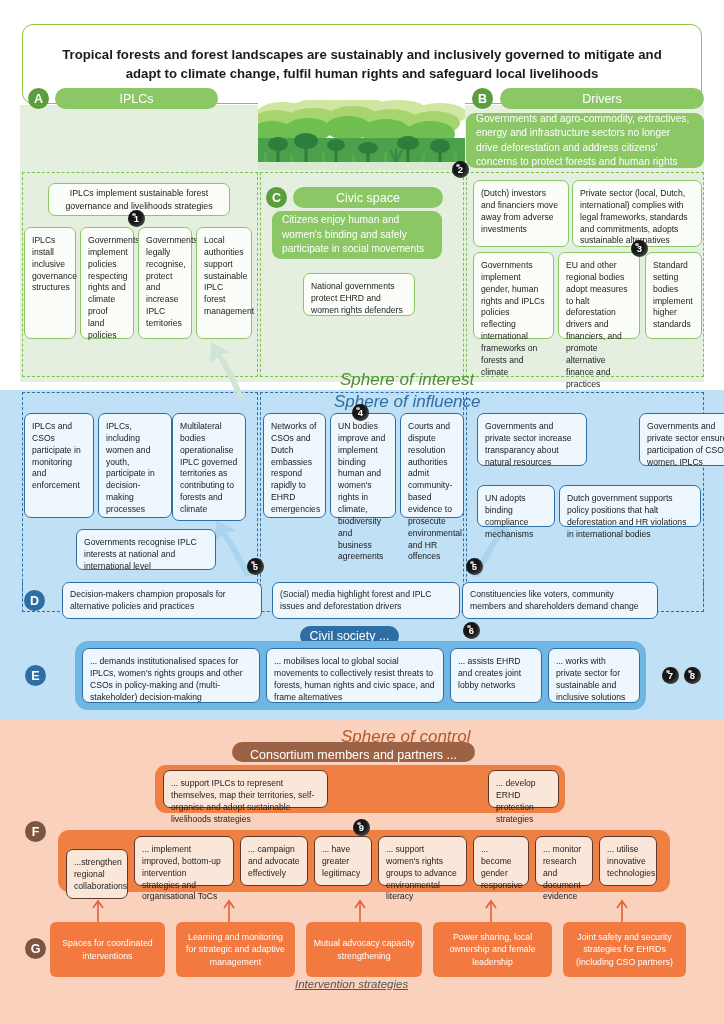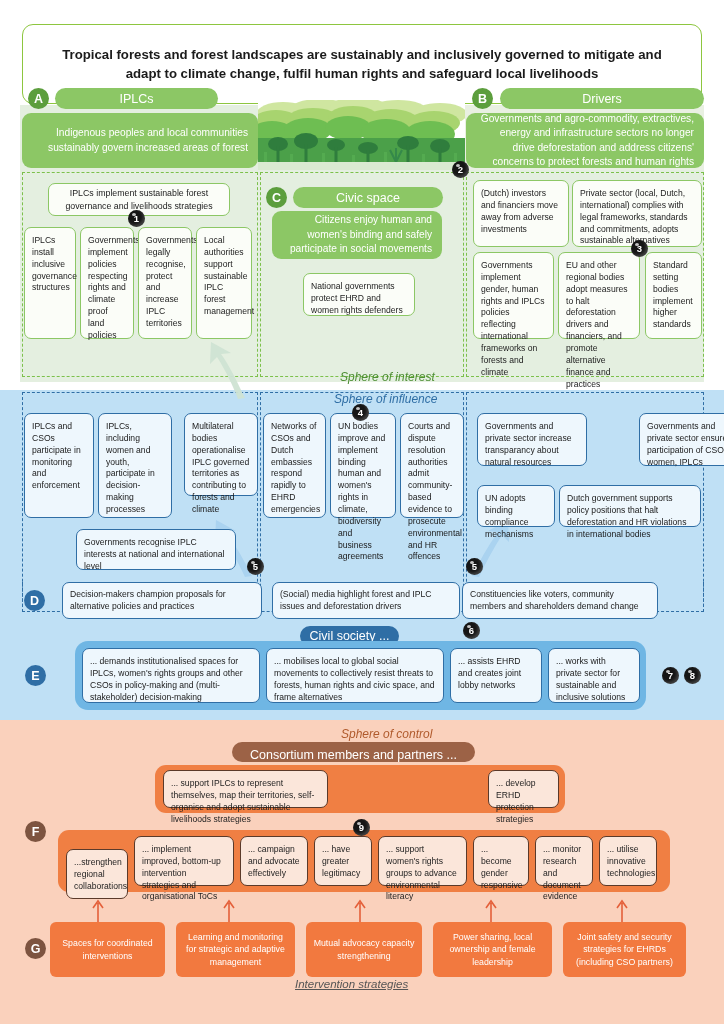--- a/index.html
+++ b/index.html
@@ -50,21 +50,21 @@
   
   .num { position:absolute; width:17px; height:17px; border-radius:50%;
     background:#151515; color:#fff; font-size:9.5px; font-weight:bold;
     display:flex; align-items:center; justify-content:center; z-index:20;
     box-shadow: inset -2px -2px 3px rgba(255,255,255,.18); }
   .num::before { content:""; position:absolute; left:3.5px; top:2.5px; width:4px; height:3px;
     border-radius:50%; background:rgba(255,255,255,.75); }
 
   
   .ghead { position:absolute; background:#8cc765; border-radius:9px; color:#fff;
-    display:flex; align-items:center; justify-content:center; text-align:right;
+    display:flex; align-items:center; justify-content:center; text-align:left;
     padding:7px 10px; font-size:10.2px; line-height:1.42; }
 
   
   .card { position:absolute; background:#fbfdf8; border:1.2px solid #8cc765;
     border-radius:7px; padding:7px 7px; font-size:8.6px; line-height:1.38;
     color:#222; }
   .card.wide { font-size:8.8px; }
   .card.blue { background:#eef7fd; border-color:#2f6ea5; color:#1a1a1a; }
   .card.orange { background:#fbe6da; border-color:#5b3a2a; color:#1e1e1e; }
 
@@ -76,21 +76,21 @@
     background:#f07f43; border-radius:11px; }
   #f-group { position:absolute; left:58px; top:830px; width:612px; height:62px;
     background:#f07f43; border-radius:11px; }
 
   
   .gbox { position:absolute; background:#f2793f; border-radius:6px; color:#fff;
     font-size:8.8px; line-height:1.4; display:flex; align-items:center;
     justify-content:center; text-align:center; padding:5px 6px; }
 
   
-  .sphere-label { position:absolute; font-style:italic; font-size:12px; }
+  .sphere-label { position:absolute; font-style:italic; font-size:17px; }
   #lbl-interest  { color:#4f8f36; }
   #lbl-influence { color:#2f6ea5; }
   #lbl-control   { color:#b05a2c; }
   #lbl-intervention { color:#555; font-style:italic; font-size:11.5px; position:absolute;text-decoration:underline; }
 
   
   #forest { position:absolute; left:258px; top:100px; width:207px; height:70px;
     overflow:hidden; }
 
   
@@ -175,23 +175,20 @@
         <path d="M138 62 l-6 -12 M138 62 l0 -14 M138 62 l6 -12" stroke="#35894a" stroke-width="2" fill="none"></path>
       </g>
       <rect x="0" y="62" width="207" height="8" fill="#d9ead1"></rect>
     </svg>
   </div>
 
   <div class="letter green" style="left:28px; top:88px;">A</div>
   <div class="pill green" style="left:55px; top:88px; width:163px; height:21px;">
     <span>IPLCs</span>
   </div>
-  <div class="ghead" style="left:22px; top:113px; width:236px; height:55px;">
-    <span>Indigenous peoples and local communities sustainably govern increased areas of forest</span>
-  </div>
 
   <div class="card wide" style="left:48px; top:183px; width:182px; height:33px; text-align:center; display:flex; align-items:center; justify-content:center;">
     <span>IPLCs implement sustainable forest governance and livelihoods strategies</span>
   </div>
   <div class="num" style="left:128px; top:210px;">1</div>
 
   <div class="card" style="left:24px; top:227px; width:52px; height:112px;">
     <span>IPLCs install inclusive governance structures</span></div>
   <div class="card" style="left:80px; top:227px; width:54px; height:112px;">
     <span>Governments implement policies respecting rights and climate proof land policies</span></div>
@@ -244,23 +241,23 @@
 
   <div class="sphere-label" id="lbl-interest" style="left:340px; top:370px;">Sphere of interest</div>
   <div class="sphere-label" id="lbl-influence" style="left:334px; top:392px;">Sphere of influence</div>
   <div class="sphere-label" id="lbl-control" style="left:341px; top:727px;">Sphere of control</div>
   <div id="lbl-intervention" style="left:295px; top:978px;">Intervention strategies</div>
 
   <div class="card blue" style="left:24px; top:413px; width:70px; height:105px;">
     <span>IPLCs and CSOs participate in monitoring and enforcement</span></div>
   <div class="card blue" style="left:98px; top:413px; width:74px; height:105px;">
     <span>IPLCs, including women and youth, participate in decision-making processes</span></div>
-  <div class="card blue" style="left:184px; top:413px; width:74px; height:83px;">
+  <div class="card blue" style="left:172px; top:413px; width:74px; height:108px;">
     <span>Multilateral bodies operationalise IPLC governed territories as contributing to forests and climate</span></div>
-  <div class="card blue" style="left:76px; top:529px; width:160px; height:41px;">
+  <div class="card blue" style="left:76px; top:529px; width:140px; height:41px;">
     <span>Governments recognise IPLC interests at national and international level</span></div>
 
   <div class="card blue" style="left:263px; top:413px; width:63px; height:105px;">
     <span>Networks of CSOs and Dutch embassies respond rapidly to EHRD emergencies</span></div>
   <div class="card blue" style="left:330px; top:413px; width:66px; height:105px;">
     <span>UN bodies improve and implement binding human and women's rights in climate, biodiversity and business agreements</span></div>
   <div class="card blue" style="left:400px; top:413px; width:64px; height:105px;">
     <span>Courts and dispute resolution authorities admit community-based evidence to prosecute environmental and HR offences</span></div>
   <div class="num" style="left:352px; top:404px;">4</div>
 

